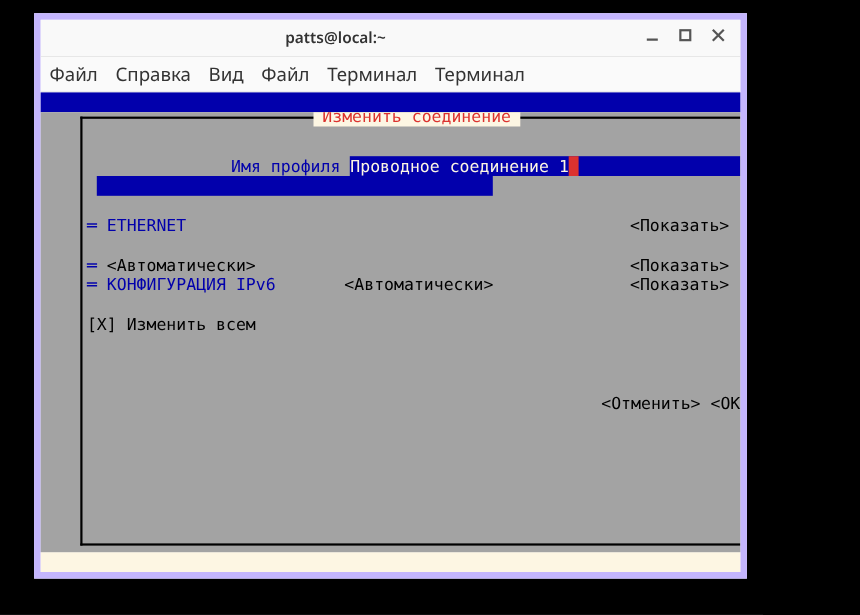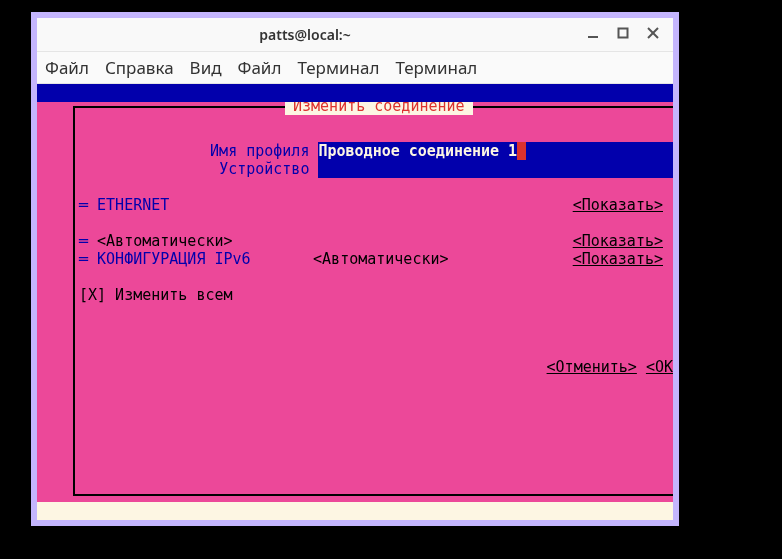--- a/index.html
+++ b/index.html
@@ -57,21 +57,21 @@
     font-family: "Noto Sans", Arial, sans-serif;
     font-size: 17px;
     color: #333;
   }
   .menubar .mitem { cursor: pointer; }
   .term-top {
     background: #0200ac;
     height: 18px;
   }
   .term {
-    background: #ec4899;
+    background: #a3a3a3;
     color: #000;
     height: 400px;
     position: relative;
     padding: 16px;
     overflow: hidden;
   }
   .border-line {
     position: absolute;
     left: 36px;
     right: 0;
@@ -123,21 +123,21 @@
   .cursor {
     background: #dc322f;
     display: inline-block;
     width: 9px;
     height: 18px;
     vertical-align: top;
   }
   .eq { color: #0200ac; }
   .sect { color: #0200ac; }
   .value { color: #000; }
-  .action { color: #000; text-decoration: underline; }
+  .action { color: #000; }
   .right-act {
     position: absolute;
     right: 10px;
   }
   .chk { color: #000; }
   .btnrow {
     text-align: right;
     padding-right: 0;
     position: absolute;
     right: 0;
@@ -147,21 +147,20 @@
   .profile-label {
     display: inline-block;
     width: 234px;
     text-align: right;
   }
   .profile-field {
     display: inline-block;
     width: 360px;
     background: #0200ac;
     color: #fdf6e3;
-    font-weight: bold;
   }
   .col-sect { display:inline-block; width:216px; }
   .col-val { display:inline-block; width:360px; }
   .under {
     background: #fdf6e3;
     height: 18px;
     width: 100%;
   }
 </style>
 </head>
@@ -215,21 +214,21 @@
 
     <div class="content">
 
       <div class="sp"></div>
 
       <div class="row">
         <span class="profile-label label-blue">Имя профиля</span><span> </span><span class="profile-field"><span>Проводное соединение 1</span><span class="cursor"></span></span>
       </div>
 
       <div class="row">
-        <span class="profile-label label-blue">Устройство</span><span> </span><span class="profile-field"><span></span></span>
+        <span> </span><span class="profile-field"><span></span></span>
       </div>
 
       <div class="sp"></div>
 
       <div class="row">
         <span class="eq">═ </span><span class="sect">ETHERNET</span>
         <span class="right-act action">&lt;Показать&gt;</span>
       </div>
 
       <div class="sp"></div>

